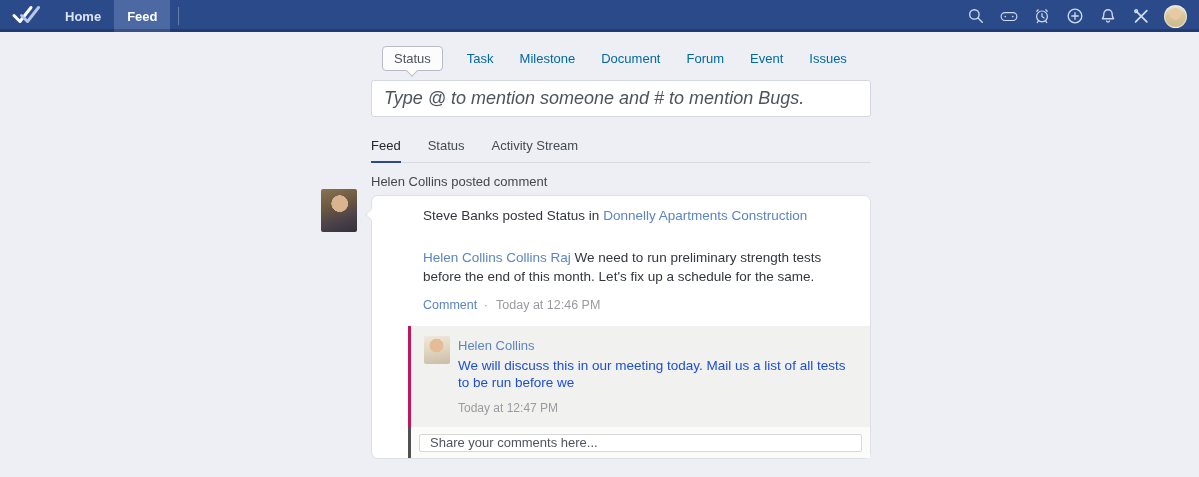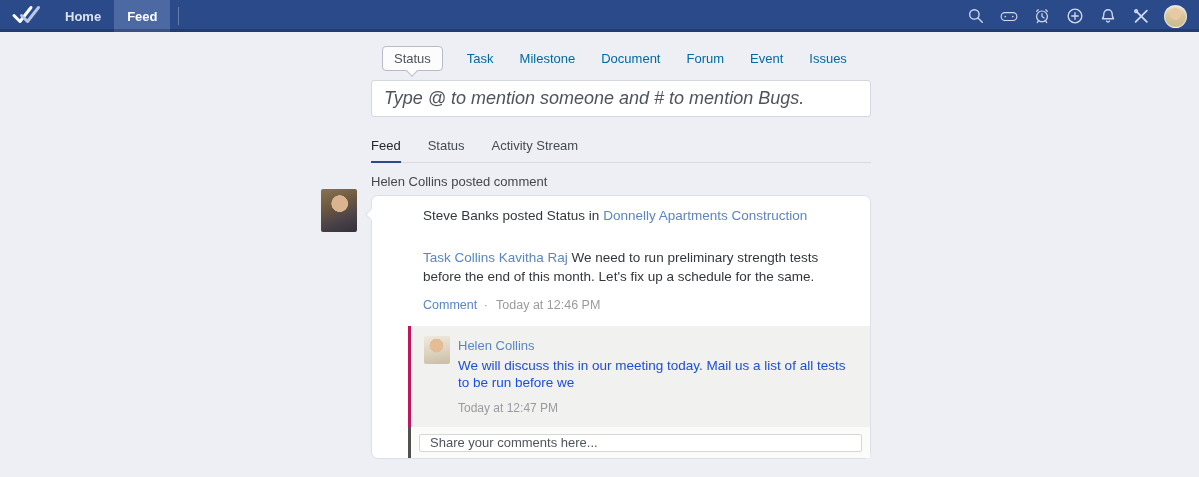--- a/index.html
+++ b/index.html
@@ -174,21 +174,21 @@
       <span class="tail"></span>
 
       <div class="card-top">
         <div class="post-header">
           <span>Steve Banks</span>
           <span>posted Status in</span>
           <a class="link">Donnelly Apartments Construction</a>
         </div>
 
         <div class="post-body">
-          <a class="link">Task Collins Kavitha Raj</a>
+          <a class="link">Helen Collins Collins Raj</a>
           <span>We need to run preliminary strength tests before the end of this month. Let's fix up a schedule for the same.</span>
         </div>
 
         <div class="post-meta">
           <a class="link comment-link">Comment</a>
           <span class="meta-dot">·</span>
           <span>Today at 12:46 PM</span>
         </div>
       </div>
 

